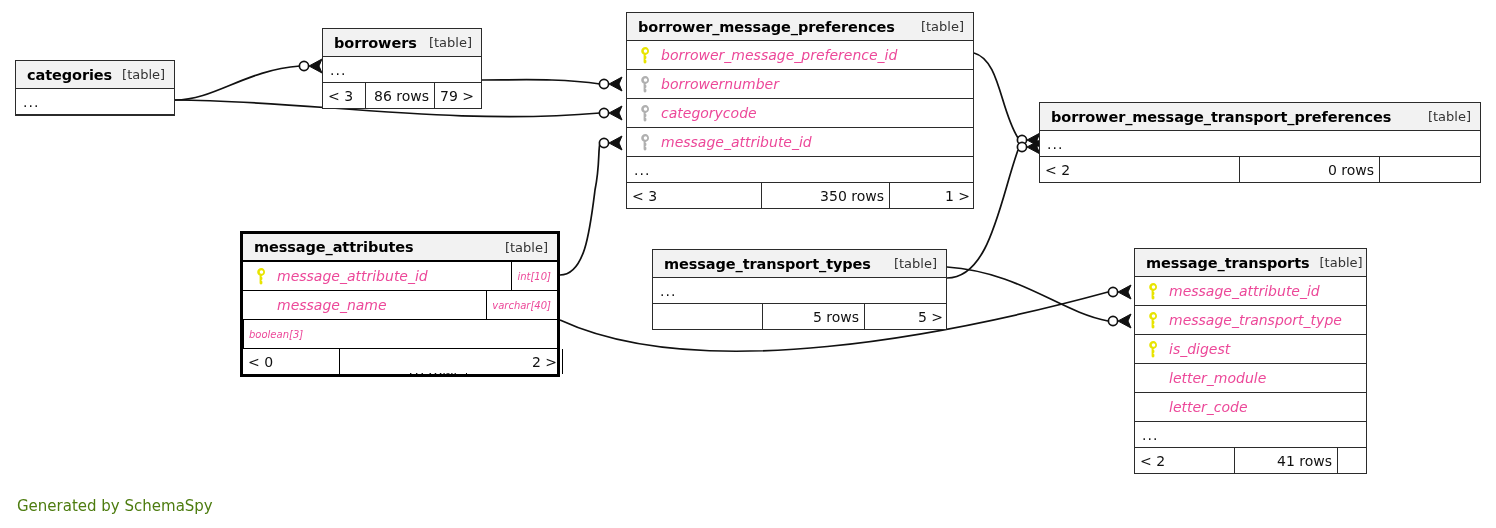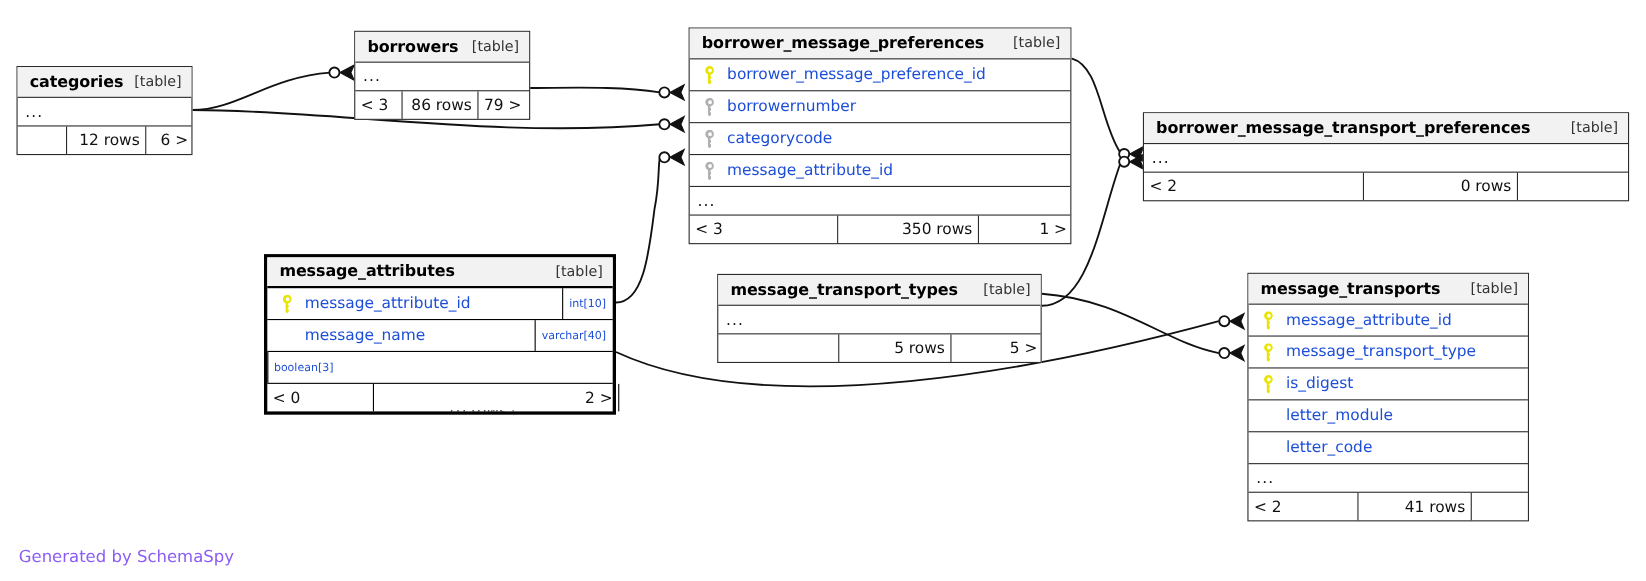--- a/index.html
+++ b/index.html
@@ -64,22 +64,23 @@
     color: #333;
     padding-left: 10px;
   }
   .row {
     box-sizing: border-box;
     height: 29px;
     display: flex;
     align-items: stretch;
     border-bottom: 1px solid #2b2b2b;
     font-size: 14px;
-    color: #1d4ed8;
+    color: #ec4899;
     white-space: nowrap;
+    font-style: italic;
   }
   .tbl.focal .row {
     border-bottom: 1.5px solid #000;
   }
   .row-main {
     flex: 1 1 auto;
     display: flex;
     align-items: center;
     padding-left: 8px;
     min-width: 0;
@@ -131,21 +132,21 @@
   }
   .tbl.focal .footer .cell { border-right: 1.5px solid #000; }
   .footer .cell:last-child { border-right: none; }
   .footer .left { justify-content: flex-start; }
   .footer .right { justify-content: flex-end; }
   .caption {
     position: absolute;
     left: 17px;
     top: 497px;
     font-size: 15px;
-    color: #8b5cf6;
+    color: #4d7c0f;
     z-index: 3;
   }
   svg.keyicon { display: block; }
 </style>
 </head>
 <body>
 
 <div id="canvas">
   <svg id="edges" viewBox="0 0 1496 528" xmlns="http://www.w3.org/2000/svg">
       <g>
@@ -189,39 +190,34 @@
         <path d="M 1131 285 L 1118 292 L 1131 299 L 1128 292 Z" fill="#111111" stroke="#111111" stroke-width="1" stroke-linejoin="miter"></path>
       </g>
     </svg>
   <div id="tables-layer">
       <div class="tbl" style="left: 15px; top: 60px; width: 160px;">
         <div class="tbl-header">
           <span class="tbl-name">categories</span>
           <span class="tbl-type">[table]</span>
         </div>
         <div class="ellipsis-row">...</div>
-        <div class="footer">
-          <div class="cell left" style="flex: 0 0 45px;"></div>
-          <div class="cell right" style="flex: 0 0 72px;">12 rows</div>
-          <div class="cell right" style="flex: 0 0 43px;">6 &gt;</div>
-        </div>
       </div>
       <div class="tbl" style="left: 322px; top: 28px; width: 160px;">
         <div class="tbl-header">
           <span class="tbl-name">borrowers</span>
           <span class="tbl-type">[table]</span>
         </div>
         <div class="ellipsis-row">...</div>
         <div class="footer">
           <div class="cell left" style="flex: 0 0 43px;">&lt; 3</div>
           <div class="cell right" style="flex: 0 0 69px;">86 rows</div>
           <div class="cell right" style="flex: 0 0 44px;">79 &gt;</div>
         </div>
       </div>
-      <div class="tbl" style="left: 626px; top: 25px; width: 348px;">
+      <div class="tbl" style="left: 626px; top: 12px; width: 348px;">
         <div class="tbl-header">
           <span class="tbl-name">borrower_message_preferences</span>
           <span class="tbl-type">[table]</span>
         </div>
         <div class="row">
           <div class="row-main">
             <span class="keyslot">
               <svg class="keyicon" width="11" height="17" viewBox="0 0 11 17">
                 <path d="M5.5 0 C2.9 0 1.2 1.9 1.2 4.0 C1.2 5.6 2.2 7.0 3.6 7.6 L3.6 15.4 L5.0 16.8 L6.4 15.4 L6.4 13.4 L5.3 12.4 L6.4 11.3 L6.4 9.4 L5.3 8.5 L6.4 7.7 L6.4 7.6 C8.0 7.0 9.0 5.6 9.0 4.0 C9.0 1.9 7.3 0 5.5 0 Z M5.5 2.2 C6.5 2.2 7.2 3.0 7.2 4.0 C7.2 5.0 6.5 5.8 5.5 5.8 C4.5 5.8 3.8 5.0 3.8 4.0 C3.8 3.0 4.5 2.2 5.5 2.2 Z" fill="#e8e400"></path>
               </svg>
@@ -315,21 +311,21 @@
           <span class="tbl-name">message_transport_types</span>
           <span class="tbl-type">[table]</span>
         </div>
         <div class="ellipsis-row">...</div>
         <div class="footer">
           <div class="cell left" style="flex: 0 0 110px;"></div>
           <div class="cell right" style="flex: 0 0 102px;">5 rows</div>
           <div class="cell right" style="flex: 0 0 83px;">5 &gt;</div>
         </div>
       </div>
-      <div class="tbl" style="left: 1134px; top: 248px; width: 256px;">
+      <div class="tbl" style="left: 1134px; top: 248px; width: 233px;">
         <div class="tbl-header">
           <span class="tbl-name">message_transports</span>
           <span class="tbl-type">[table]</span>
         </div>
         <div class="row">
           <div class="row-main">
             <span class="keyslot">
               <svg class="keyicon" width="11" height="17" viewBox="0 0 11 17">
                 <path d="M5.5 0 C2.9 0 1.2 1.9 1.2 4.0 C1.2 5.6 2.2 7.0 3.6 7.6 L3.6 15.4 L5.0 16.8 L6.4 15.4 L6.4 13.4 L5.3 12.4 L6.4 11.3 L6.4 9.4 L5.3 8.5 L6.4 7.7 L6.4 7.6 C8.0 7.0 9.0 5.6 9.0 4.0 C9.0 1.9 7.3 0 5.5 0 Z M5.5 2.2 C6.5 2.2 7.2 3.0 7.2 4.0 C7.2 5.0 6.5 5.8 5.5 5.8 C4.5 5.8 3.8 5.0 3.8 4.0 C3.8 3.0 4.5 2.2 5.5 2.2 Z" fill="#e8e400"></path>
               </svg>

